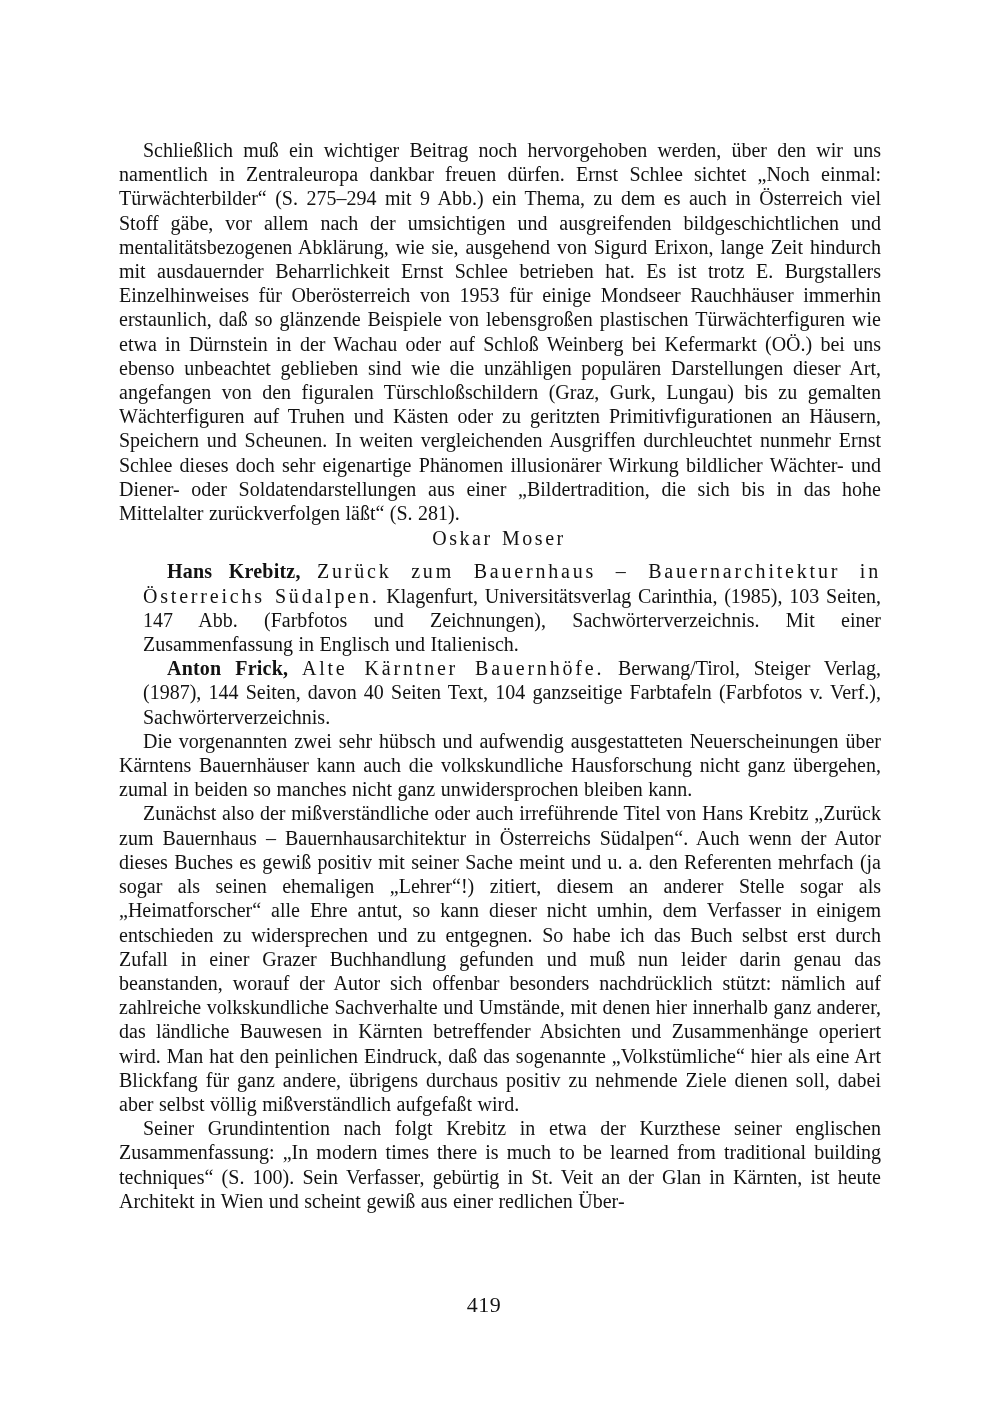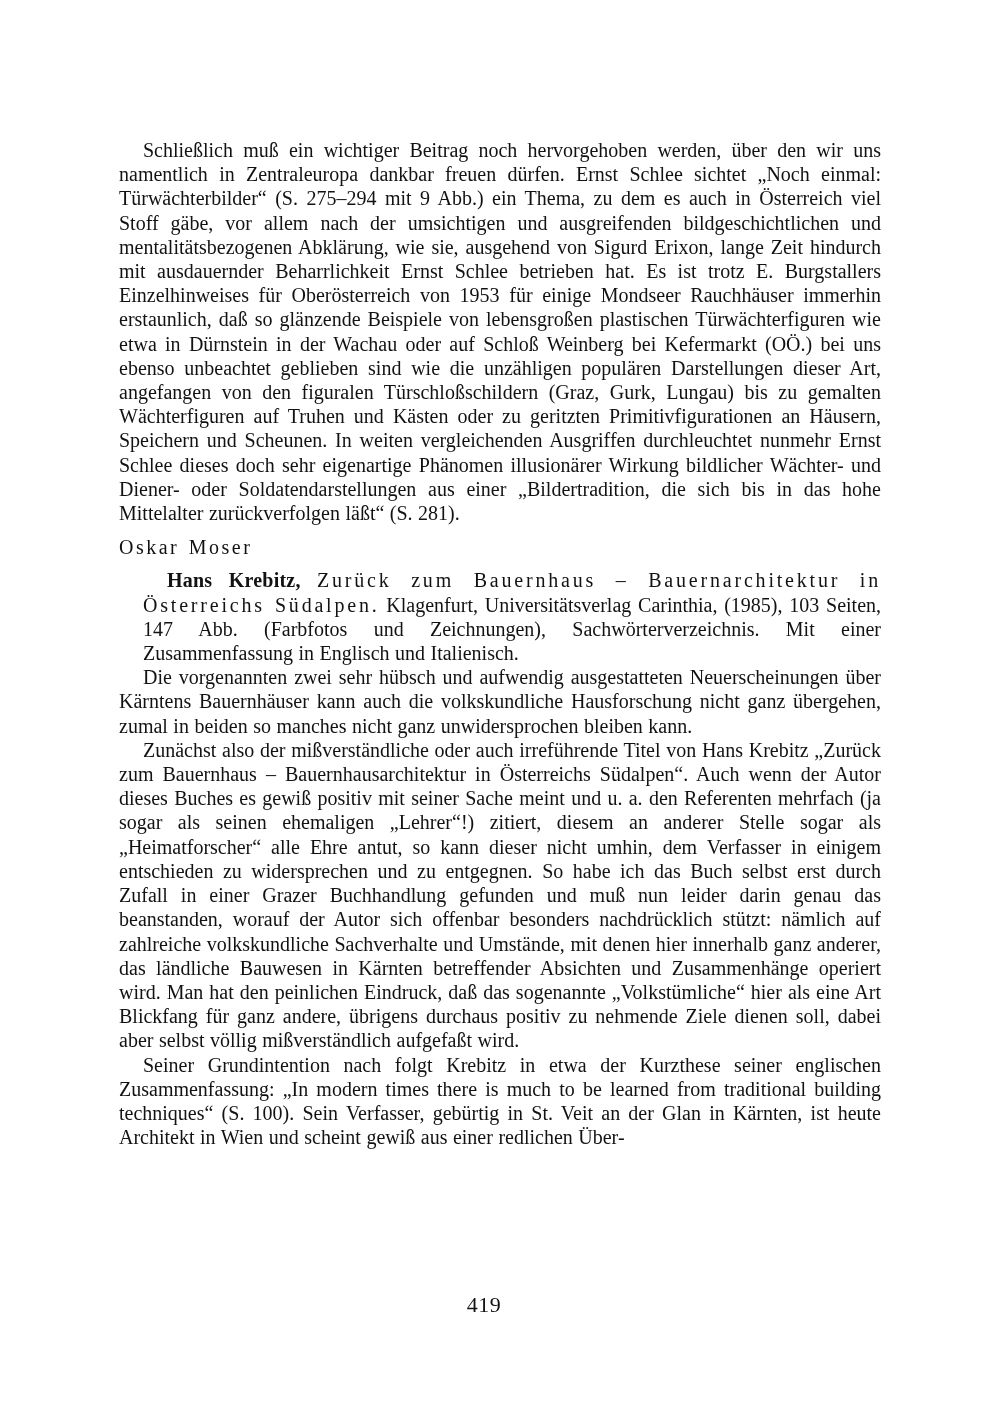--- a/index.html
+++ b/index.html
@@ -24,22 +24,22 @@
     font-size: 20px;
     line-height: 24.2px;
     text-align: justify;
     word-spacing: 0.5px;
   }
   .text-column p {
     margin: 0;
     text-indent: 24px;
   }
   .signature-line {
-    text-align: left;
-    margin-top: 10px;
+    text-align: center;
+    margin-top: 1px;
     padding-right: 2px;
   }
   .signature-name {
     letter-spacing: 2.5px;
     word-spacing: 2px;
   }
   .bibliography {
     margin-top: 9px;
   }
   .bib-entry {
@@ -84,20 +84,25 @@
     </div>
 
     <div class="bibliography">
 
       <p class="bib-entry">
         <span class="bib-author">Hans Krebitz,</span>
         <span class="bib-title">Zurück zum Bauernhaus – Bauernarchitektur in Österreichs Südalpen.</span>
         <span>Klagenfurt, Universitätsverlag Carinthia, (1985), 103 Seiten, 147 Abb. (Farbfotos und Zeichnungen), Sachwörterverzeichnis. Mit einer Zusammenfassung in Englisch und Italienisch.</span>
       </p>
 
+      <p class="bib-entry">
+        <span class="bib-author">Anton Frick,</span>
+        <span class="bib-title">Alte Kärntner Bauernhöfe.</span>
+        <span>Berwang/Tirol, Steiger Verlag, (1987), 144 Seiten, davon 40 Seiten Text, 104 ganzseitige Farbtafeln (Farbfotos v. Verf.), Sachwörterverzeichnis.</span>
+      </p>
 
     </div>
 
     <div class="review-body">
       <p>Die vorgenannten zwei sehr hübsch und aufwendig ausgestatteten Neuerscheinungen über Kärntens Bauernhäuser kann auch die volkskundliche Hausforschung nicht ganz übergehen, zumal in beiden so manches nicht ganz unwidersprochen bleiben kann.</p>
       <p>Zunächst also der mißverständliche oder auch irreführende Titel von Hans Krebitz „Zurück zum Bauernhaus – Bauernhausarchitektur in Österreichs Südalpen“. Auch wenn der Autor dieses Buches es gewiß positiv mit seiner Sache meint und u. a. den Referenten mehrfach (ja sogar als seinen ehemaligen „Lehrer“!) zitiert, diesem an anderer Stelle sogar als „Heimatforscher“ alle Ehre antut, so kann dieser nicht umhin, dem Verfasser in einigem entschieden zu widersprechen und zu entgegnen. So habe ich das Buch selbst erst durch Zufall in einer Grazer Buchhandlung gefunden und muß nun leider darin genau das beanstanden, worauf der Autor sich offenbar besonders nachdrücklich stützt: nämlich auf zahlreiche volkskundliche Sachverhalte und Umstände, mit denen hier innerhalb ganz anderer, das ländliche Bauwesen in Kärnten betreffender Absichten und Zusammenhänge operiert wird. Man hat den peinlichen Eindruck, daß das sogenannte „Volkstümliche“ hier als eine Art Blickfang für ganz andere, übrigens durchaus positiv zu nehmende Ziele dienen soll, dabei aber selbst völlig mißverständlich aufgefaßt wird.</p>
       <p>Seiner Grundintention nach folgt Krebitz in etwa der Kurzthese seiner englischen Zusammenfassung: „In modern times there is much to be learned from traditional building techniques“ (S. 100). Sein Verfasser, gebürtig in St. Veit an der Glan in Kärnten, ist heute Architekt in Wien und scheint gewiß aus einer redlichen Über-</p>
     </div>
 
   </div>

